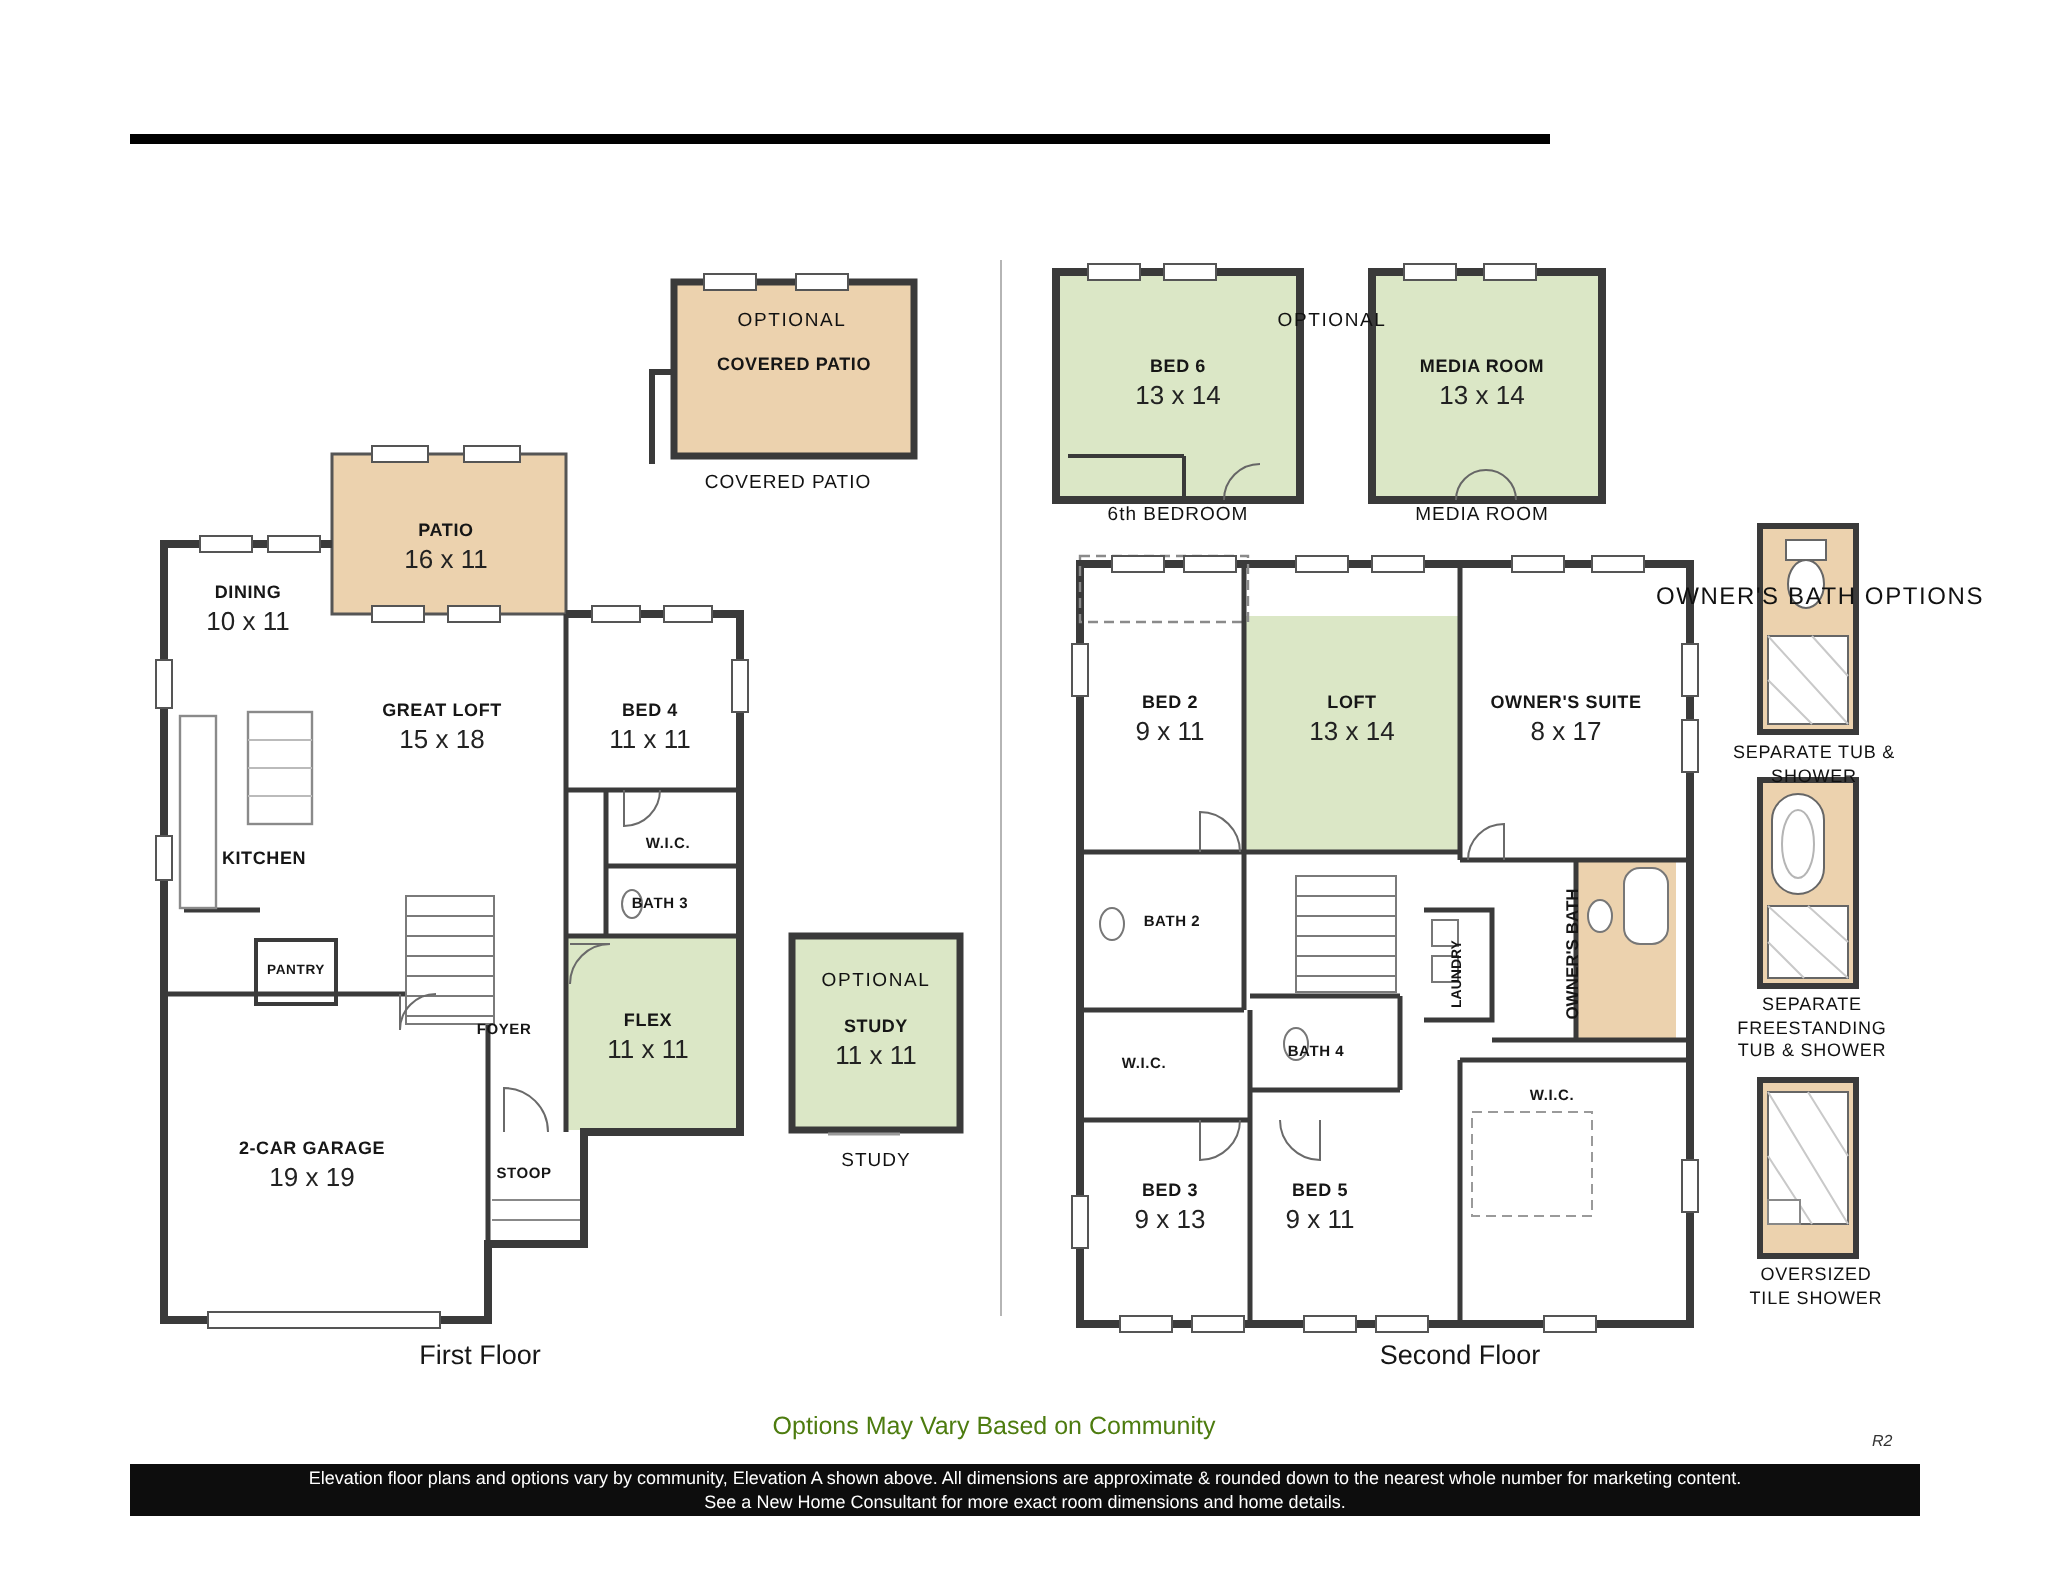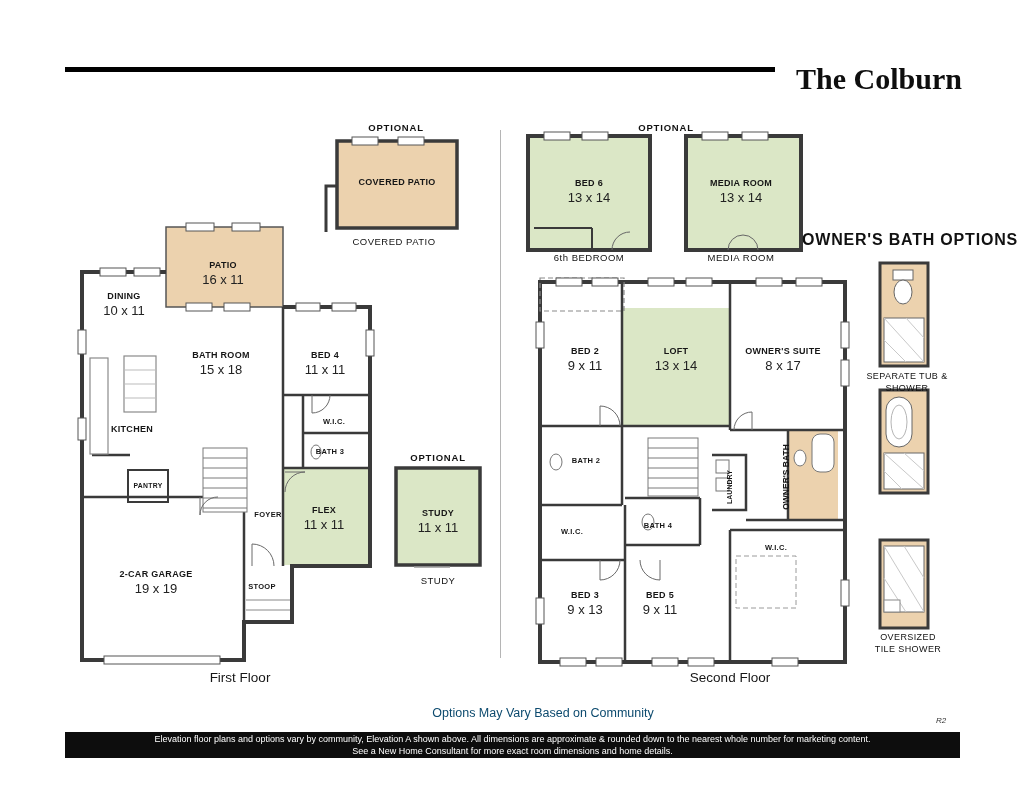--- a/index.html
+++ b/index.html
@@ -11,29 +11,29 @@
   .title {
     position:absolute; left:740px; top:62px; width:222px; text-align:right;
     font-family:"Liberation Serif", serif; font-size:30px; font-weight:600; color:#0e0e0e;
   }
   .rule { position:absolute; left:65px; top:67px; width:710px; height:5px; background:#000; }
   .lbl { position:absolute; transform:translateX(-50%); text-align:center; line-height:1.25; white-space:nowrap; }
   .rname { font-weight:bold; font-size:9px; letter-spacing:.3px; color:#161616; }
   .rname.sm { font-size:7.5px; }
   .rname.xs { font-size:6.8px; }
   .rdims { font-size:13px; margin-top:1px; color:#222; }
-  .opt { font-weight:bold; font-size:9.5px; letter-spacing:.8px; color:#111; }
+  .opt { font-weight:normal; font-size:9.5px; letter-spacing:.8px; color:#111;margin-top:33px; }
   .cap { font-size:9.5px; letter-spacing:.5px; color:#111; }
   .cap2 { font-size:9px; letter-spacing:.4px; color:#111; white-space:pre-line; line-height:1.3; }
   .floorcap { font-size:13.5px; color:#161616;padding-left:40px; }
   .lbl-v {
     position:absolute; transform:translate(-50%,-50%) rotate(-90deg);
     font-weight:bold; white-space:nowrap; color:#161616; text-align:center;
   }
-  .note { position:absolute; transform:translateX(-50%); font-size:12.5px; color:#0c4a6e;margin-left:46px; }
+  .note { position:absolute; transform:translateX(-50%); font-size:12.5px; color:#4d7c0f; }
   .rev { position:absolute; left:936px; top:716px; font-size:8px; color:#333;font-style:italic; }
   .disclaimer {
     position:absolute; left:65px; top:732px; width:895px; height:26px;
     background:#0d0d0d; color:#fff; font-size:9px; line-height:12px;
     text-align:center; white-space:pre-line; padding-top:1px;
   }
   svg { position:absolute; left:0; top:0; }
 </style>
 </head>
 <body>
@@ -176,47 +176,46 @@
       <path d="M884 453 L924 489 M884 471 L902 489 M904 453 L924 471" stroke="#c9c9c9" stroke-width="1" fill="none"></path>
 
       <rect x="880" y="540" width="48" height="88" fill="#ecd2ae" stroke="#3a3a3a" stroke-width="3"></rect>
       <rect x="884" y="546" width="40" height="66" fill="#fff" stroke="#666" stroke-width="1"></rect>
       <path d="M884 546 L924 612 M884 578 L906 612 M904 546 L924 578" stroke="#c9c9c9" stroke-width="1" fill="none"></path>
       <rect x="884" y="600" width="16" height="12" fill="#fff" stroke="#888" stroke-width="1"></rect>
     </g>
   </svg>
 
   <div class="rule"></div>
-  <div class="title">The Colburn</div>
 
   <div class="lbl opt" style="left:396px; top:122px">OPTIONAL</div>
   <div class="lbl rname" style="left:397px; top:177px">COVERED PATIO</div>
   <div class="lbl cap" style="left:394px; top:236px">COVERED PATIO</div>
 
   <div class="lbl" style="left:223px; top:260px">
     <div class="rname">PATIO</div>
     <div class="rdims">16 x 11</div>
   </div>
   <div class="lbl" style="left:124px; top:291px">
     <div class="rname">DINING</div>
     <div class="rdims">10 x 11</div>
   </div>
   <div class="lbl" style="left:221px; top:350px">
-    <div class="rname">BATH ROOM</div>
+    <div class="rname">GREAT LOFT</div>
     <div class="rdims">15 x 18</div>
   </div>
   <div class="lbl" style="left:325px; top:350px">
     <div class="rname">BED 4</div>
     <div class="rdims">11 x 11</div>
   </div>
   <div class="lbl rname" style="left:132px; top:424px">KITCHEN</div>
   <div class="lbl rname sm" style="left:334px; top:417px">W.I.C.</div>
   <div class="lbl rname sm" style="left:330px; top:447px">BATH 3</div>
   <div class="lbl rname xs" style="left:148px; top:482px">PANTRY</div>
-  <div class="lbl rname sm" style="left:268px; top:510px">FOYER</div>
+  <div class="lbl rname sm" style="left:252px; top:510px">FOYER</div>
   <div class="lbl" style="left:324px; top:505px">
     <div class="rname">FLEX</div>
     <div class="rdims">11 x 11</div>
   </div>
   <div class="lbl" style="left:156px; top:569px">
     <div class="rname">2-CAR GARAGE</div>
     <div class="rdims">19 x 19</div>
   </div>
   <div class="lbl rname sm" style="left:262px; top:582px">STOOP</div>
 
@@ -263,22 +262,24 @@
     <div class="rname">BED 3</div>
     <div class="rdims">9 x 13</div>
   </div>
   <div class="lbl" style="left:660px; top:590px">
     <div class="rname">BED 5</div>
     <div class="rdims">9 x 11</div>
   </div>
 
   <div class="lbl floorcap" style="left:710px; top:670px">Second Floor</div>
 
-  <div class="lbl opt" style="left:910px; top:230px; font-size:16px">OWNER'S BATH OPTIONS</div>
+  <div class="lbl opt" style="left:910px; top:258px; font-size:12px">OWNER'S BATH OPTIONS</div>
   <div class="lbl cap2" style="left:907px; top:371px">SEPARATE TUB &amp; SHOWER</div>
+  <div class="lbl cap2" style="left:906px; top:497px">SEPARATE FREESTANDING
+TUB &amp; SHOWER</div>
   <div class="lbl cap2" style="left:908px; top:632px">OVERSIZED
 TILE SHOWER</div>
 
   <div class="note" style="left:497px; top:706px">Options May Vary Based on Community</div>
   <div class="rev">R2</div>
   <div class="disclaimer">Elevation floor plans and options vary by community, Elevation A shown above. All dimensions are approximate &amp; rounded down to the nearest whole number for marketing content.
 See a New Home Consultant for more exact room dimensions and home details.</div>
 
 </div>
 

